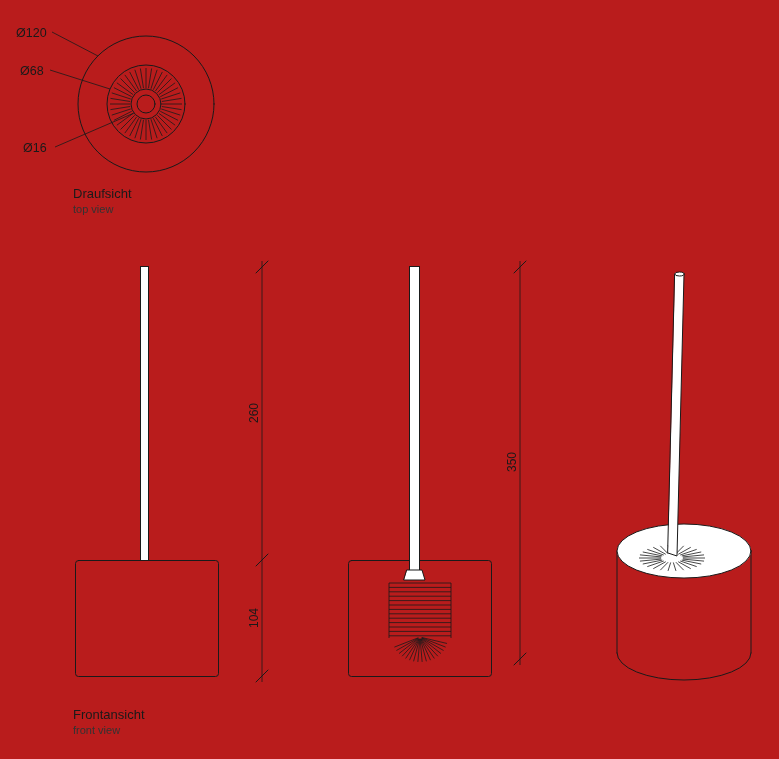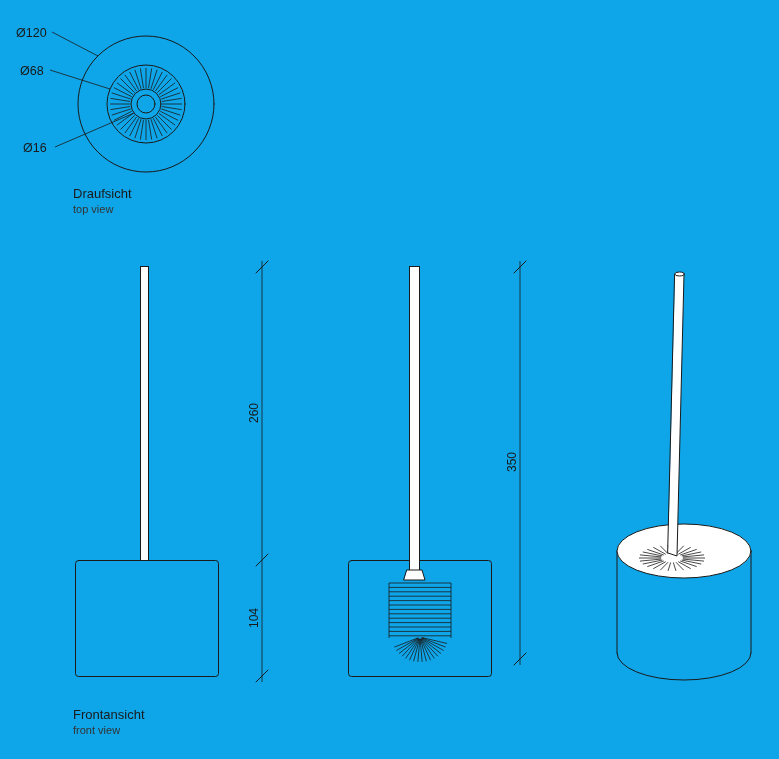--- a/index.html
+++ b/index.html
@@ -7,21 +7,21 @@
     padding: 0;
     background: #ffffff;
     width: 779px;
     height: 759px;
     font-family: "Liberation Sans", sans-serif;
   }
   .sheet {
     position: relative;
     width: 779px;
     height: 759px;
-    background: #0ea5e9;
+    background: #b91c1c;
     overflow: hidden;
   }
   svg { display: block; }
   svg .ln {
     stroke: #1a1a1a;
     stroke-width: 1;
     fill: none;
     stroke-linecap: round;
   }
   svg .thin {

